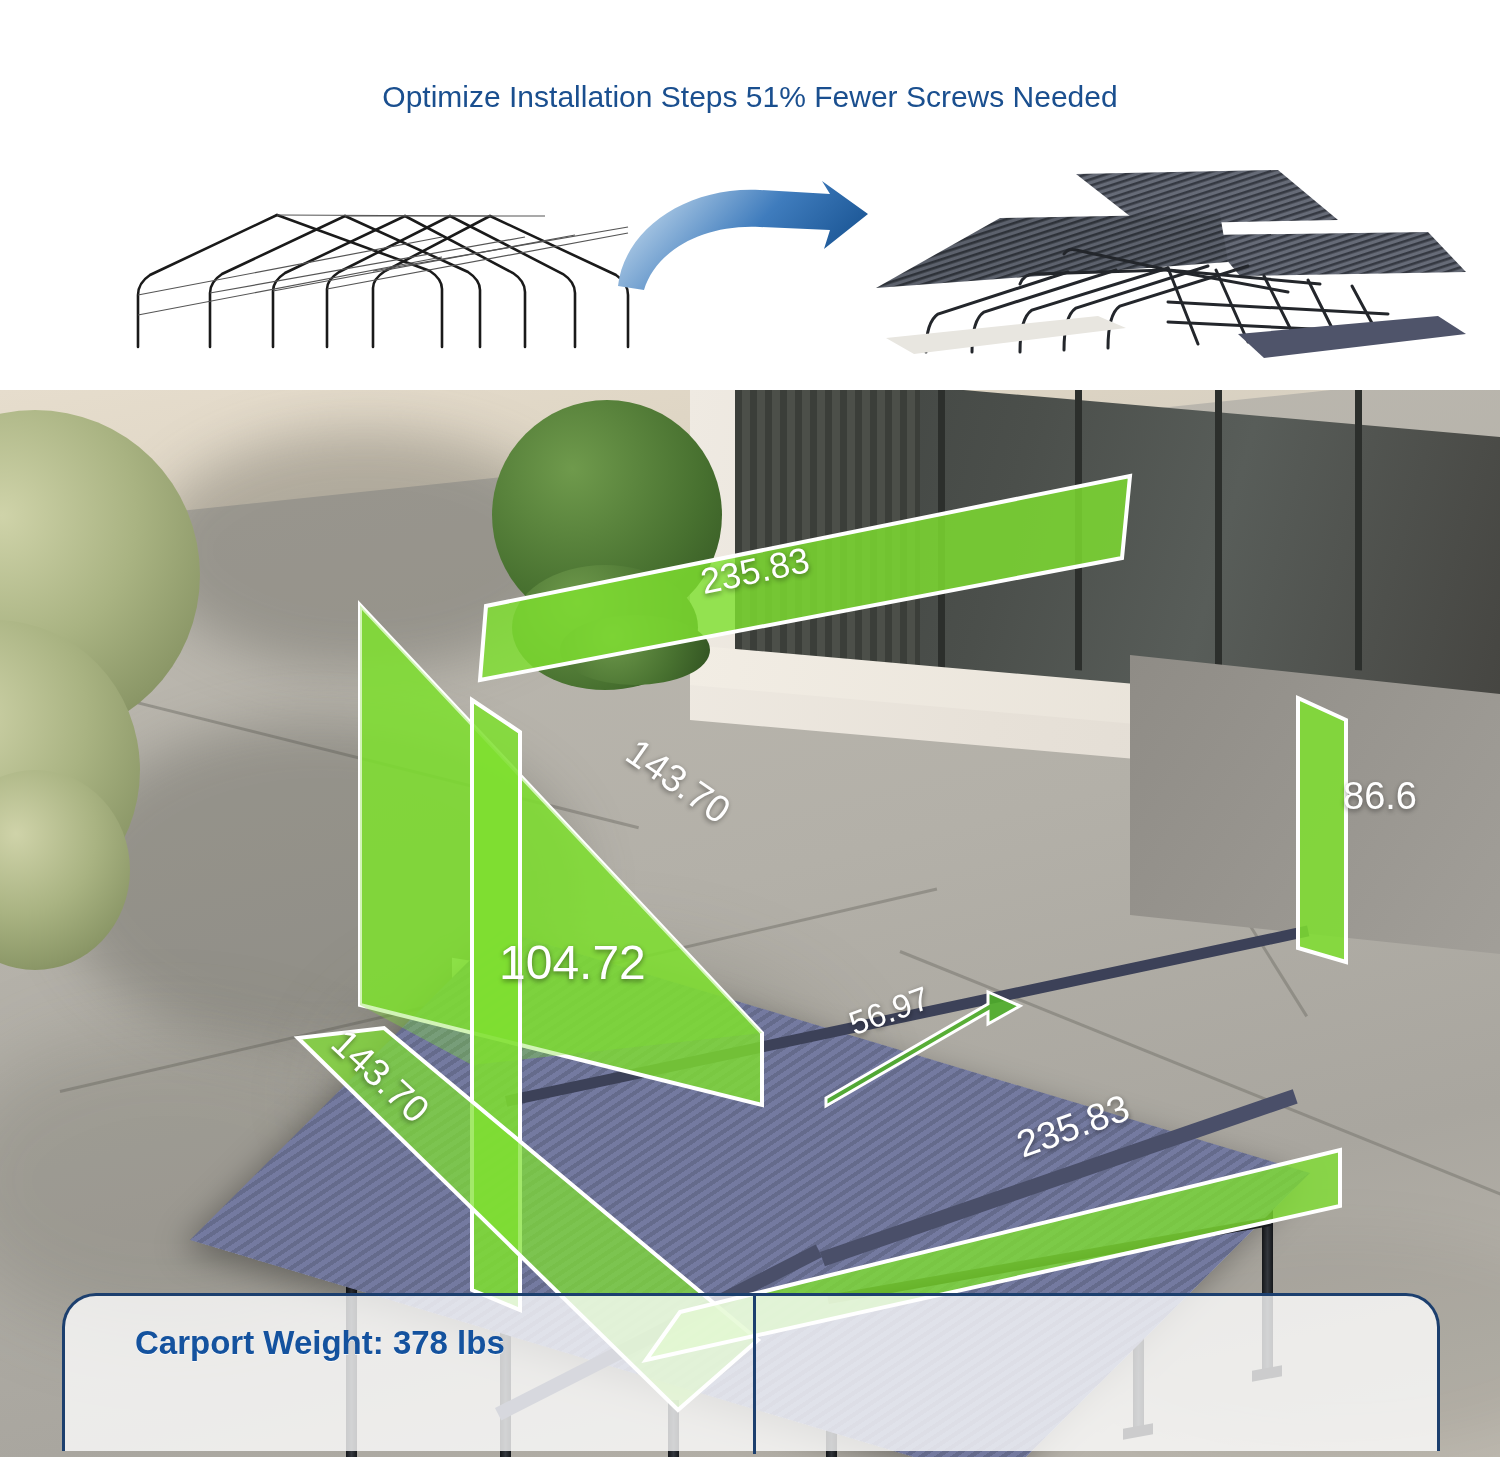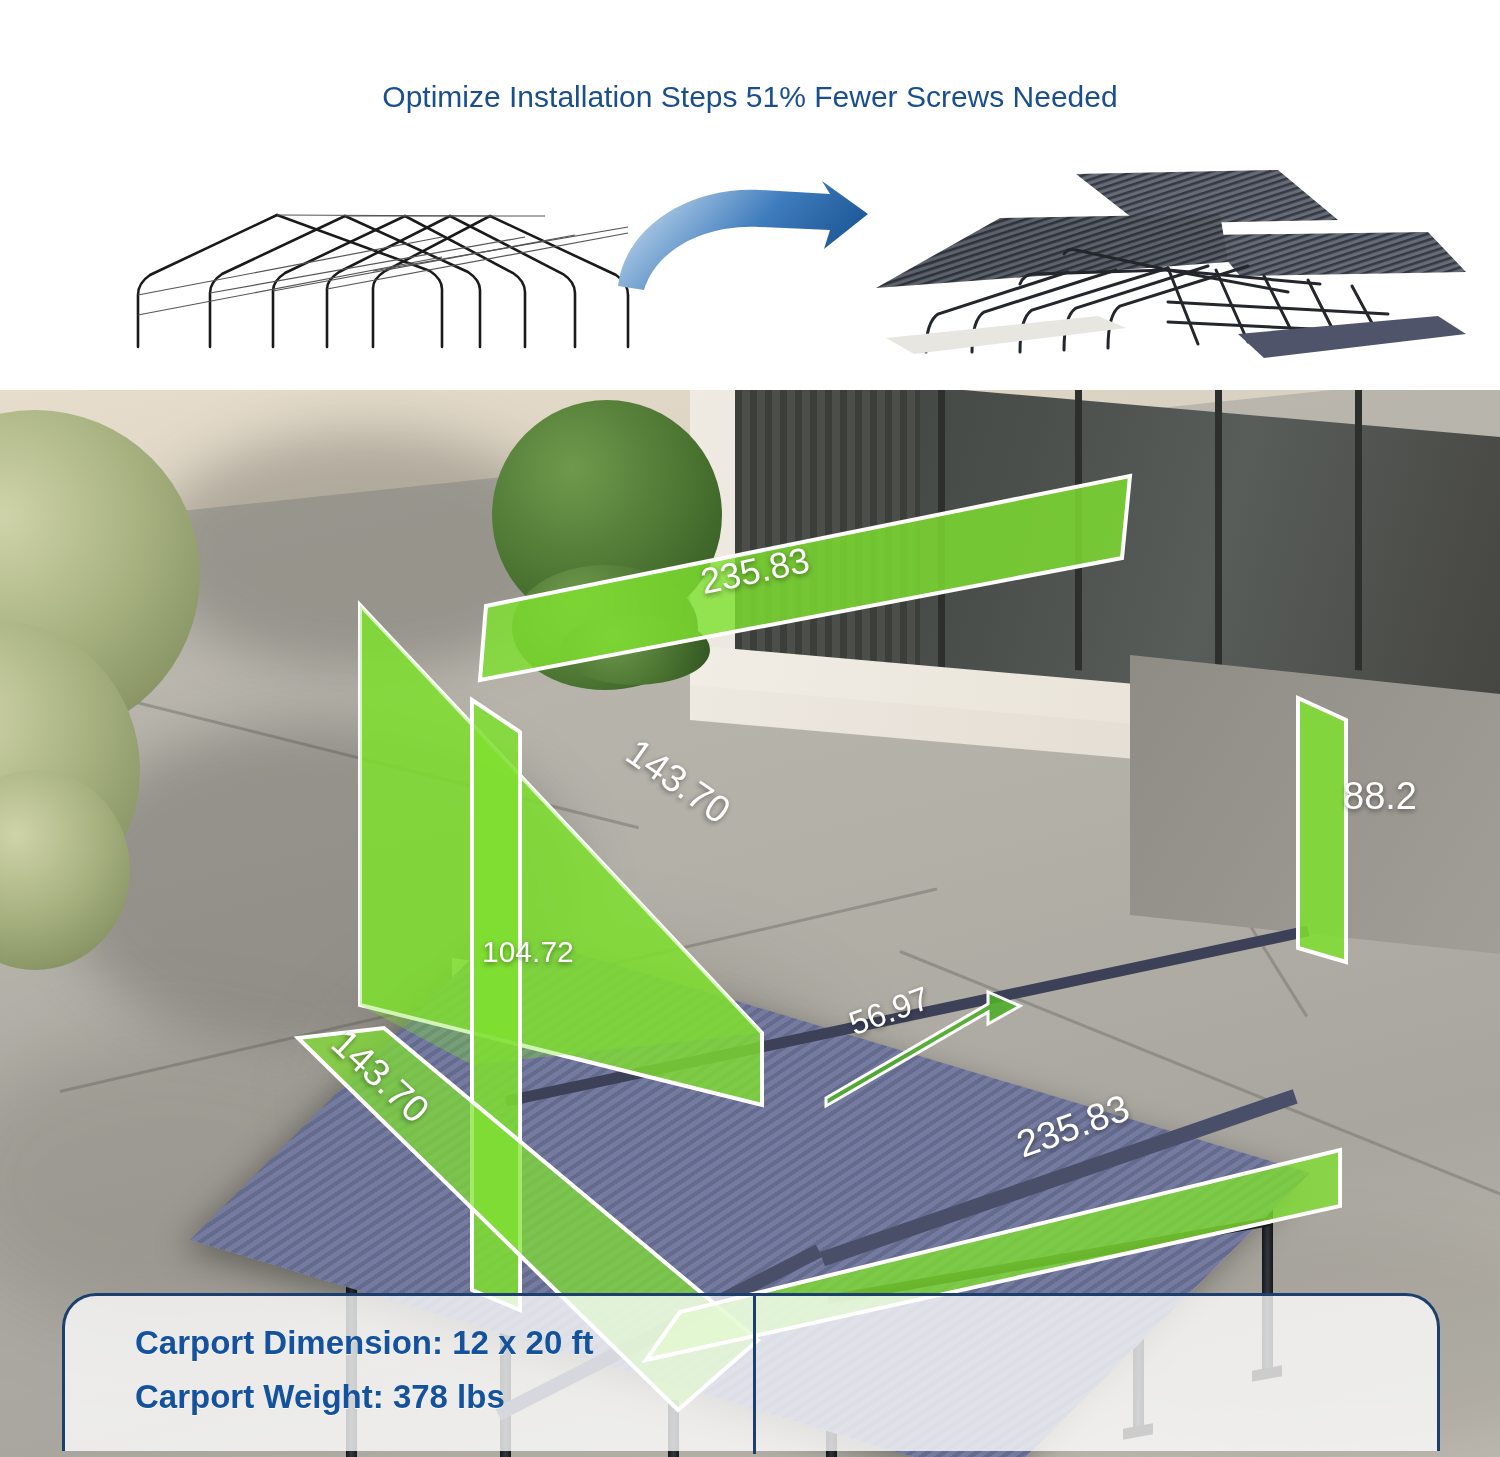--- a/index.html
+++ b/index.html
@@ -334,37 +334,36 @@
     <div class="mplane" style="left:640px;top:570px;">
       <svg width="740" height="400">
         <polygon points="6,400 700,246 700,190 40,352" fill="#7fe030" fill-opacity="0.78" stroke="#ffffff" stroke-width="4"></polygon>
       </svg>
     </div>
 
     <div class="dim" style="left:700px;top:160px;transform:rotate(-12deg);font-size:36px;">235.83</div>
 
     <div class="dim" style="left:620px;top:370px;transform:rotate(35deg);font-size:38px;">143.70</div>
 
-    <div class="dim" style="left:482px;top:545px;font-size:30px;">104.72</div>
-
-    <div class="dim" style="left:1343px;top:385px;font-size:38px;">88.2</div>
+    <div class="dim" style="left:499px;top:545px;font-size:48px;">104.72</div>
+
+    <div class="dim" style="left:1343px;top:385px;font-size:38px;">86.6</div>
 
     <div class="dim" style="left:848px;top:602px;transform:rotate(-20deg);font-size:33px;">56.97</div>
 
     <div class="dim" style="left:322px;top:665px;transform:rotate(43deg);font-size:38px;">143.70</div>
 
     <div class="dim" style="left:1015px;top:715px;transform:rotate(-20deg);font-size:38px;">235.83</div>
 
   </div>
 
   <div class="infobox">
     <div class="infodiv"></div>
 
     <div class="infocol left">
-      <div class="infoline">Carport Dimension: 12 x 20 ft</div>
       <div class="infoline">Carport Weight: 378 lbs</div>
     </div>
 
     <div class="infocol right">
     </div>
   </div>
 
 </div>
 
 </body></html>

